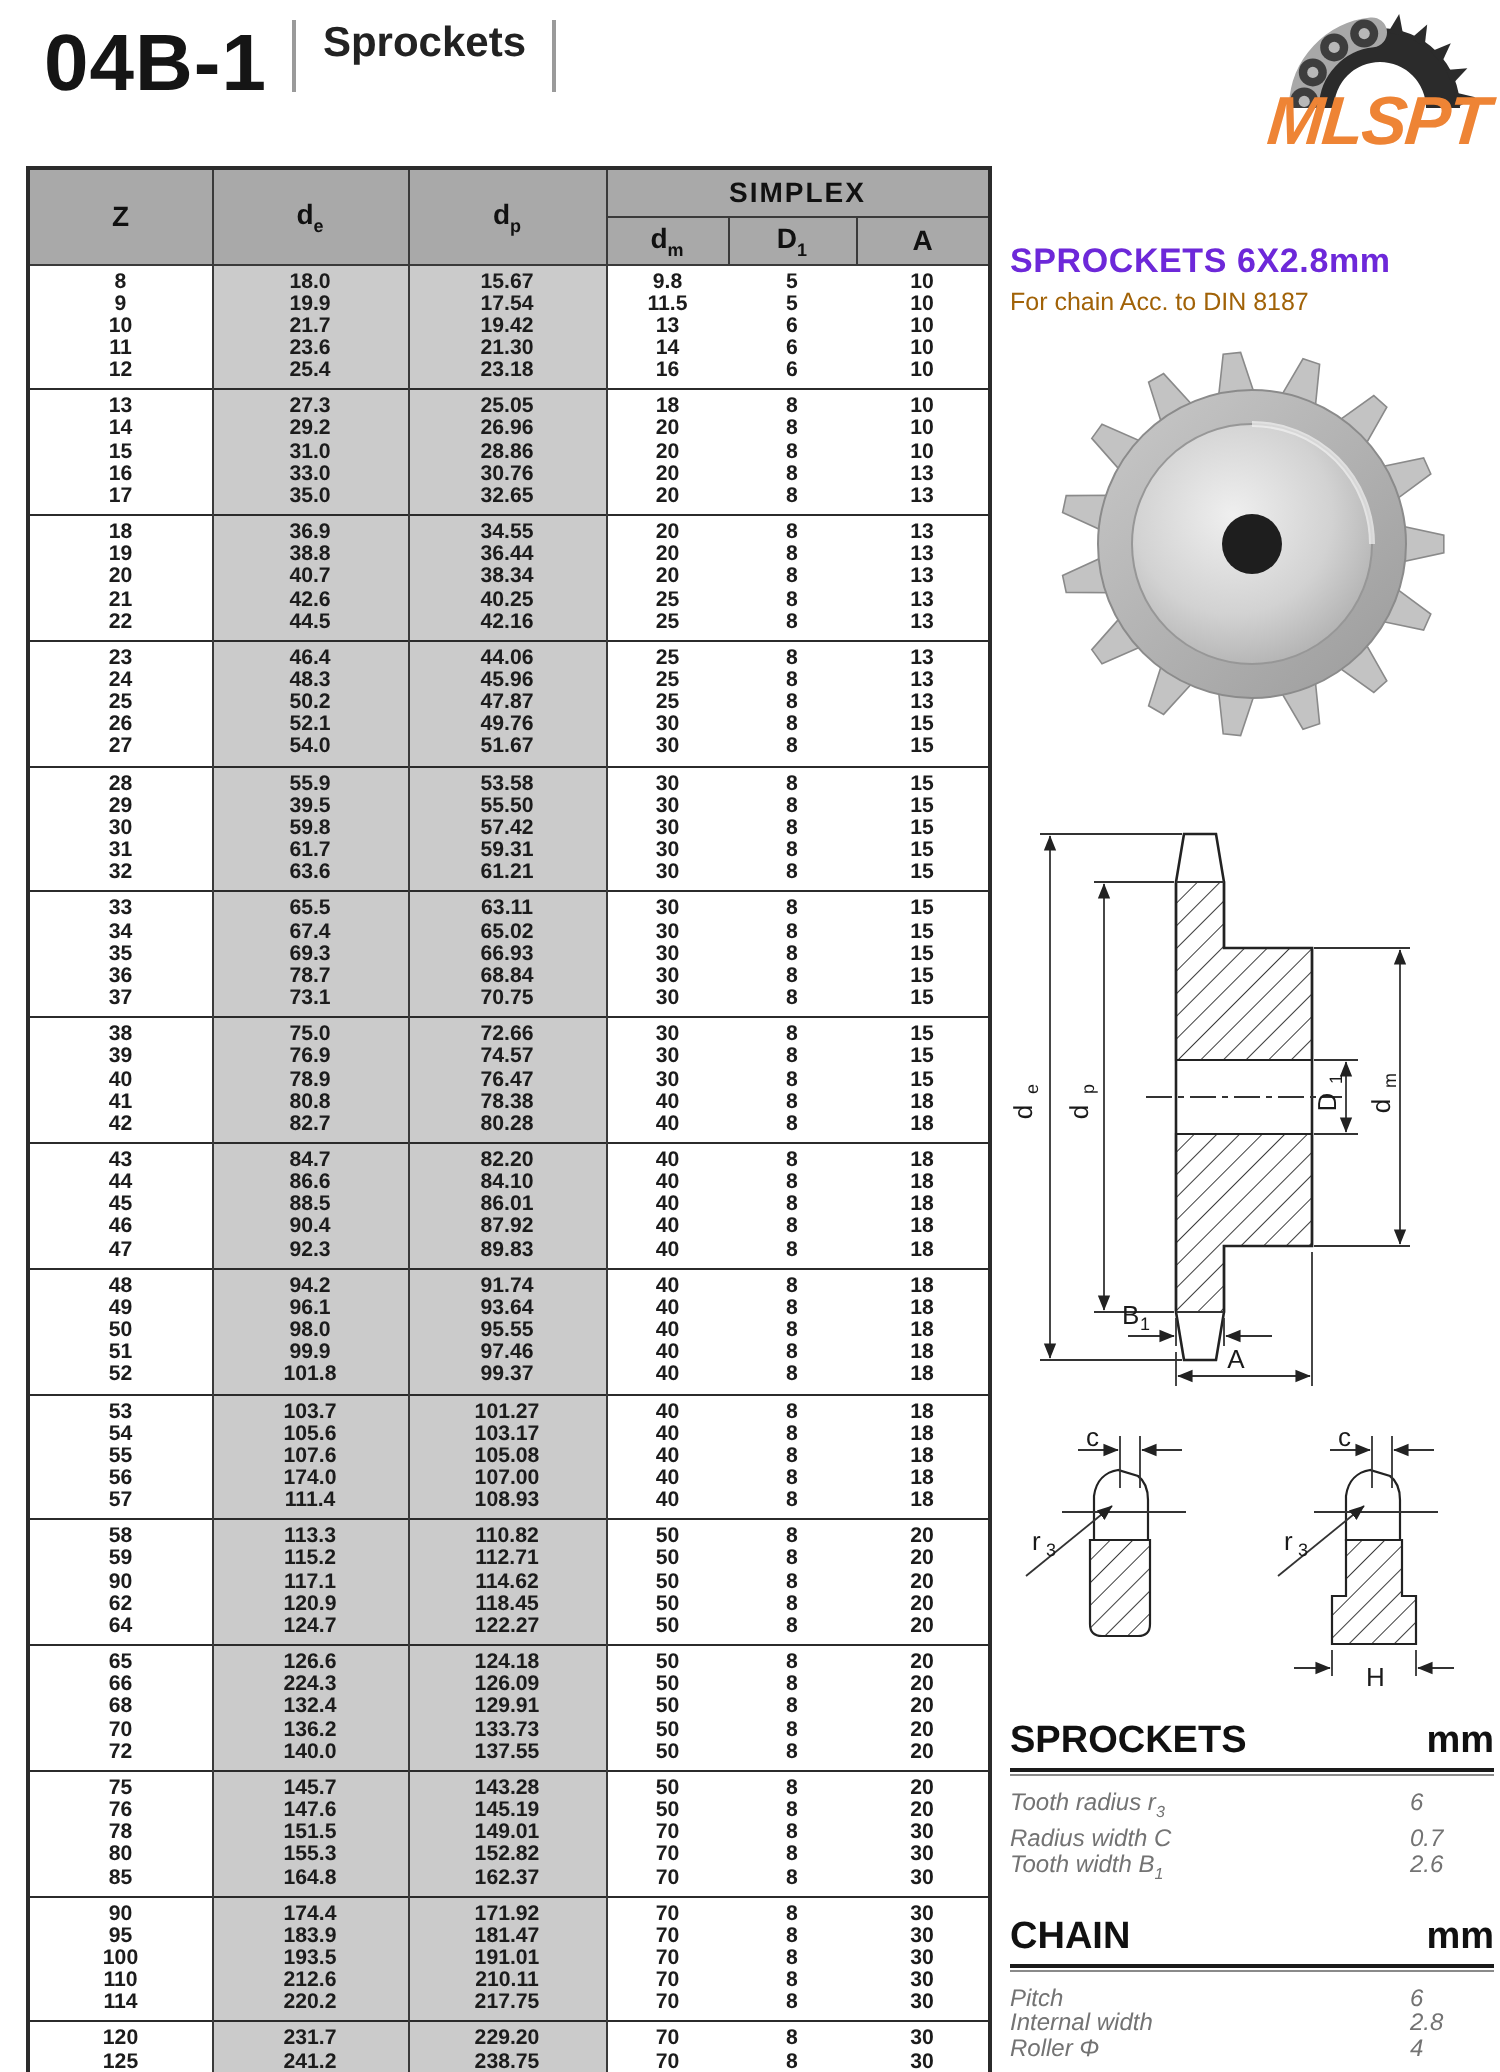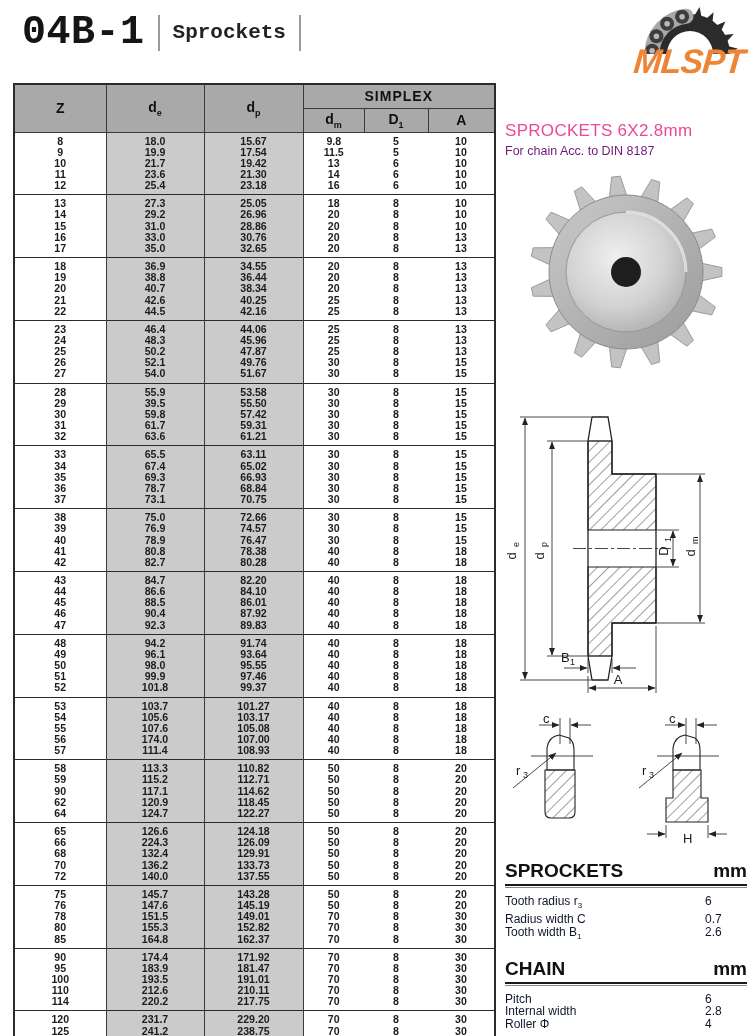--- a/index.html
+++ b/index.html
@@ -1,20 +1,20 @@
 <!DOCTYPE html>
 <html><head>
 <meta charset="utf-8">
 <style>
   * { box-sizing: border-box; margin: 0; padding: 0; }
   html,body { background:#fff; }
   body { width:750px; height:1036px; font-family:"Liberation Sans", sans-serif; color:#1a1a1a; position:relative; overflow:hidden; }
 
   
-  .title-block { position:absolute; top:10px; left:22px; display:flex; align-items:center;font-family:Liberation Mono, monospace; }
+  .title-block { position:absolute; top:10px; left:22px; display:flex; align-items:flex-start; }
   .title-main { font-size:40px; font-weight:900; letter-spacing:0.5px; color:#151515; }
   .vbar { width:2px; height:36px; background:#9a9a9a; margin:0 13px; }
   .title-sub { font-size:21px; font-weight:bold; color:#222; }
   .logo { position:absolute; top:2px; right:4px; width:162px; text-align:right; }
   .logo svg { display:block; margin:0 0 0 auto; }
   .logo-text { font-size:34px; font-weight:bold; font-style:italic; letter-spacing:-1px;
                transform:skewX(-5deg); margin-top:-12px; padding-right:2px; }
 
   
   table.main { position:absolute; left:13px; top:83px; width:481px; border-collapse:collapse;
@@ -27,34 +27,34 @@
   table.main tbody td { font-size:10.6px; font-weight:bold; text-align:center; padding:0;
                line-height:11.15px; color:#1c1c1c; white-space:nowrap; }
   table.main tbody tr:first-child td { padding-top:3px; }
   table.main tbody tr:last-child td { padding-bottom:3px; }
   td.c-z  { border-right:1px solid #3a3a3a; }
   td.c-de, td.c-dp { background:#cbcbcb; border-right:1px solid #3a3a3a; }
 
   
   .aside { position:absolute; left:505px; top:83px; width:242px; }
   .info { margin-top:38px; }
-  .info h3 { font-size:17px; font-weight:normal; letter-spacing:0.3px; color:#ec4899; }
-  .info p { font-size:12.5px; margin-top:3px; color:#701a75; }
+  .info h3 { font-size:17px; font-weight:bold; letter-spacing:0.3px; color:#6d28d9; }
+  .info p { font-size:12.5px; margin-top:3px; color:#a16207; }
 
   .photo { display:block; margin:16px auto 0 auto; }
   .drawing { display:block; margin:40px 0 0 0; }
   .profiles { display:flex; gap:26px; margin:12px 0 0 4px; }
 
   .spec { margin-top:16px; }
   .spec-head { display:flex; justify-content:space-between; align-items:flex-end;
                font-size:19px; font-weight:bold; color:#111;
                border-bottom:2px solid #1a1a1a; padding-bottom:2px; position:relative; }
   .spec-head::after { content:""; position:absolute; left:0; right:0; bottom:-4px; height:1px; background:#8a8a8a; }
   .spec-rows { margin-top:9px; }
-  .spec-row { display:flex; font-size:12px; line-height:12.6px; color:#0f172a; }
+  .spec-row { display:flex; font-size:12px; line-height:12.6px; color:#737373;font-style:italic; }
   .spec-row .lbl { flex:1; }
   .spec-row .lbl sub { font-size:8px; }
   .spec-row .val { width:42px; text-align:left; }
   .chain-spec { margin-top:14px; }
 
   
   .oln { fill:none; stroke:#222; stroke-width:1.3; }
   .thin { stroke:#333; stroke-width:0.9; fill:none; }
   .dimline { stroke:#333; stroke-width:0.9; fill:none; }
   text.dim { font-size:13px; fill:#1a1a1a; font-family:"Liberation Sans",sans-serif; }

